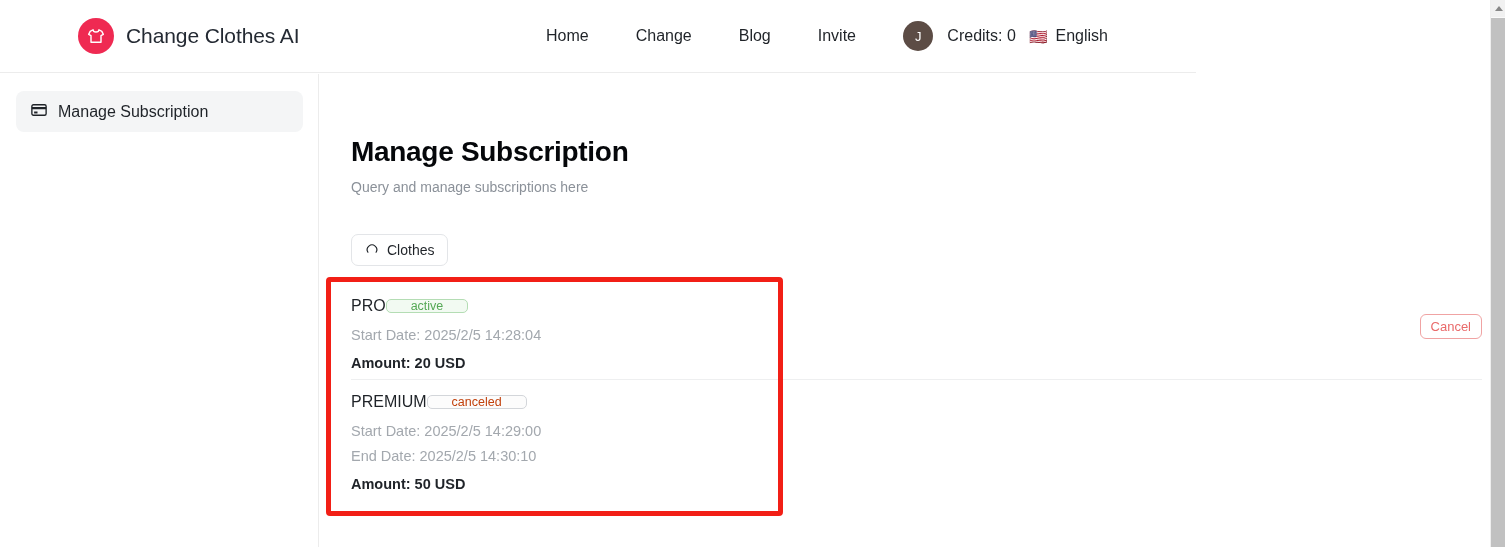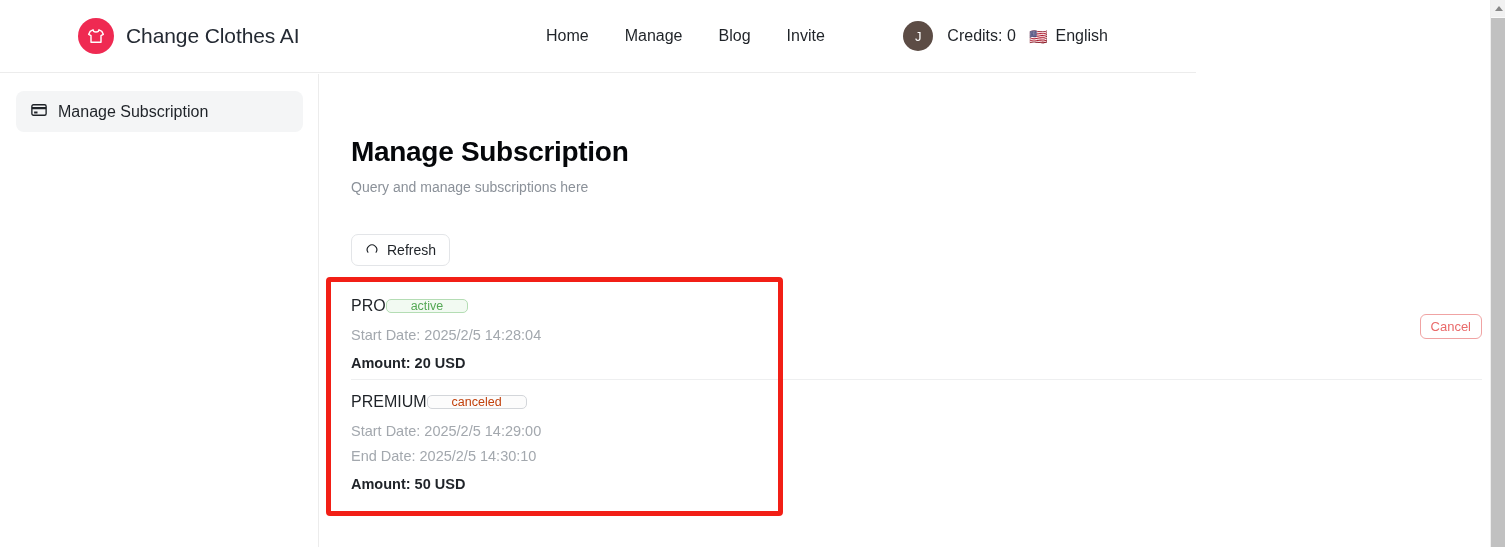--- a/index.html
+++ b/index.html
@@ -54,21 +54,21 @@
     color: #242a33;
     letter-spacing: -0.1px;
     white-space: nowrap;
   }
 
   .nav {
     position: absolute;
     left: 546px;
     display: flex;
     align-items: center;
-    gap: 36px;
+    gap: 47px;
   }
   .nav a {
     font-size: 16px;
     color: #1f2328;
     text-decoration: none;
     white-space: nowrap;
   }
 
   .header-right {
     position: absolute;
@@ -300,21 +300,21 @@
       <span class="brand-logo">
         <svg width="20" height="20" viewBox="0 0 24 24" fill="none" stroke="#ffffff" stroke-width="1.7" stroke-linejoin="round" stroke-linecap="round">
           <path d="M8.5 4.5 L5 6.5 L3.2 10 L6 11.5 L6 19.5 L18 19.5 L18 11.5 L20.8 10 L19 6.5 L15.5 4.5 C15.5 6.2 13.9 7.2 12 7.2 C10.1 7.2 8.5 6.2 8.5 4.5 Z"></path>
         </svg>
       </span>
       <span class="brand-name">Change Clothes AI</span>
     </div>
 
     <nav class="nav">
       <a href="#">Home</a>
-      <a href="#">Manage</a>
+      <a href="#">Change</a>
       <a href="#">Blog</a>
       <a href="#">Invite</a>
     </nav>
 
     <div class="header-right">
       <span class="avatar">J</span>
       <span class="credits">Credits: 0</span>
       <span class="lang">
         <span class="flag">🇺🇸</span>
         <span>English</span>
@@ -340,21 +340,21 @@
     <div class="page-title">Manage Subscription</div>
     <div class="page-subtitle">Query and manage subscriptions here</div>
 
     <button class="refresh-btn">
       <span>
         <svg width="14" height="14" viewBox="0 0 24 24" fill="none" stroke="#1f2328" stroke-width="2" stroke-linecap="round">
           <path d="M5 17.5 A8.2 8.2 0 1 1 19 17.5"></path>
           <path d="M19 13.5 L19 18 L15 18" stroke-width="0"></path>
         </svg>
       </span>
-      <span>Refresh</span>
+      <span>Clothes</span>
     </button>
 
     <div class="sub-list">
 
       <div class="sub-row divided">
         <div class="sub-head">
           <span class="plan-name">PRO</span>
           <span class="badge active">active</span>
         </div>
         <div class="sub-meta">Start Date: 2025/2/5 14:28:04</div>

